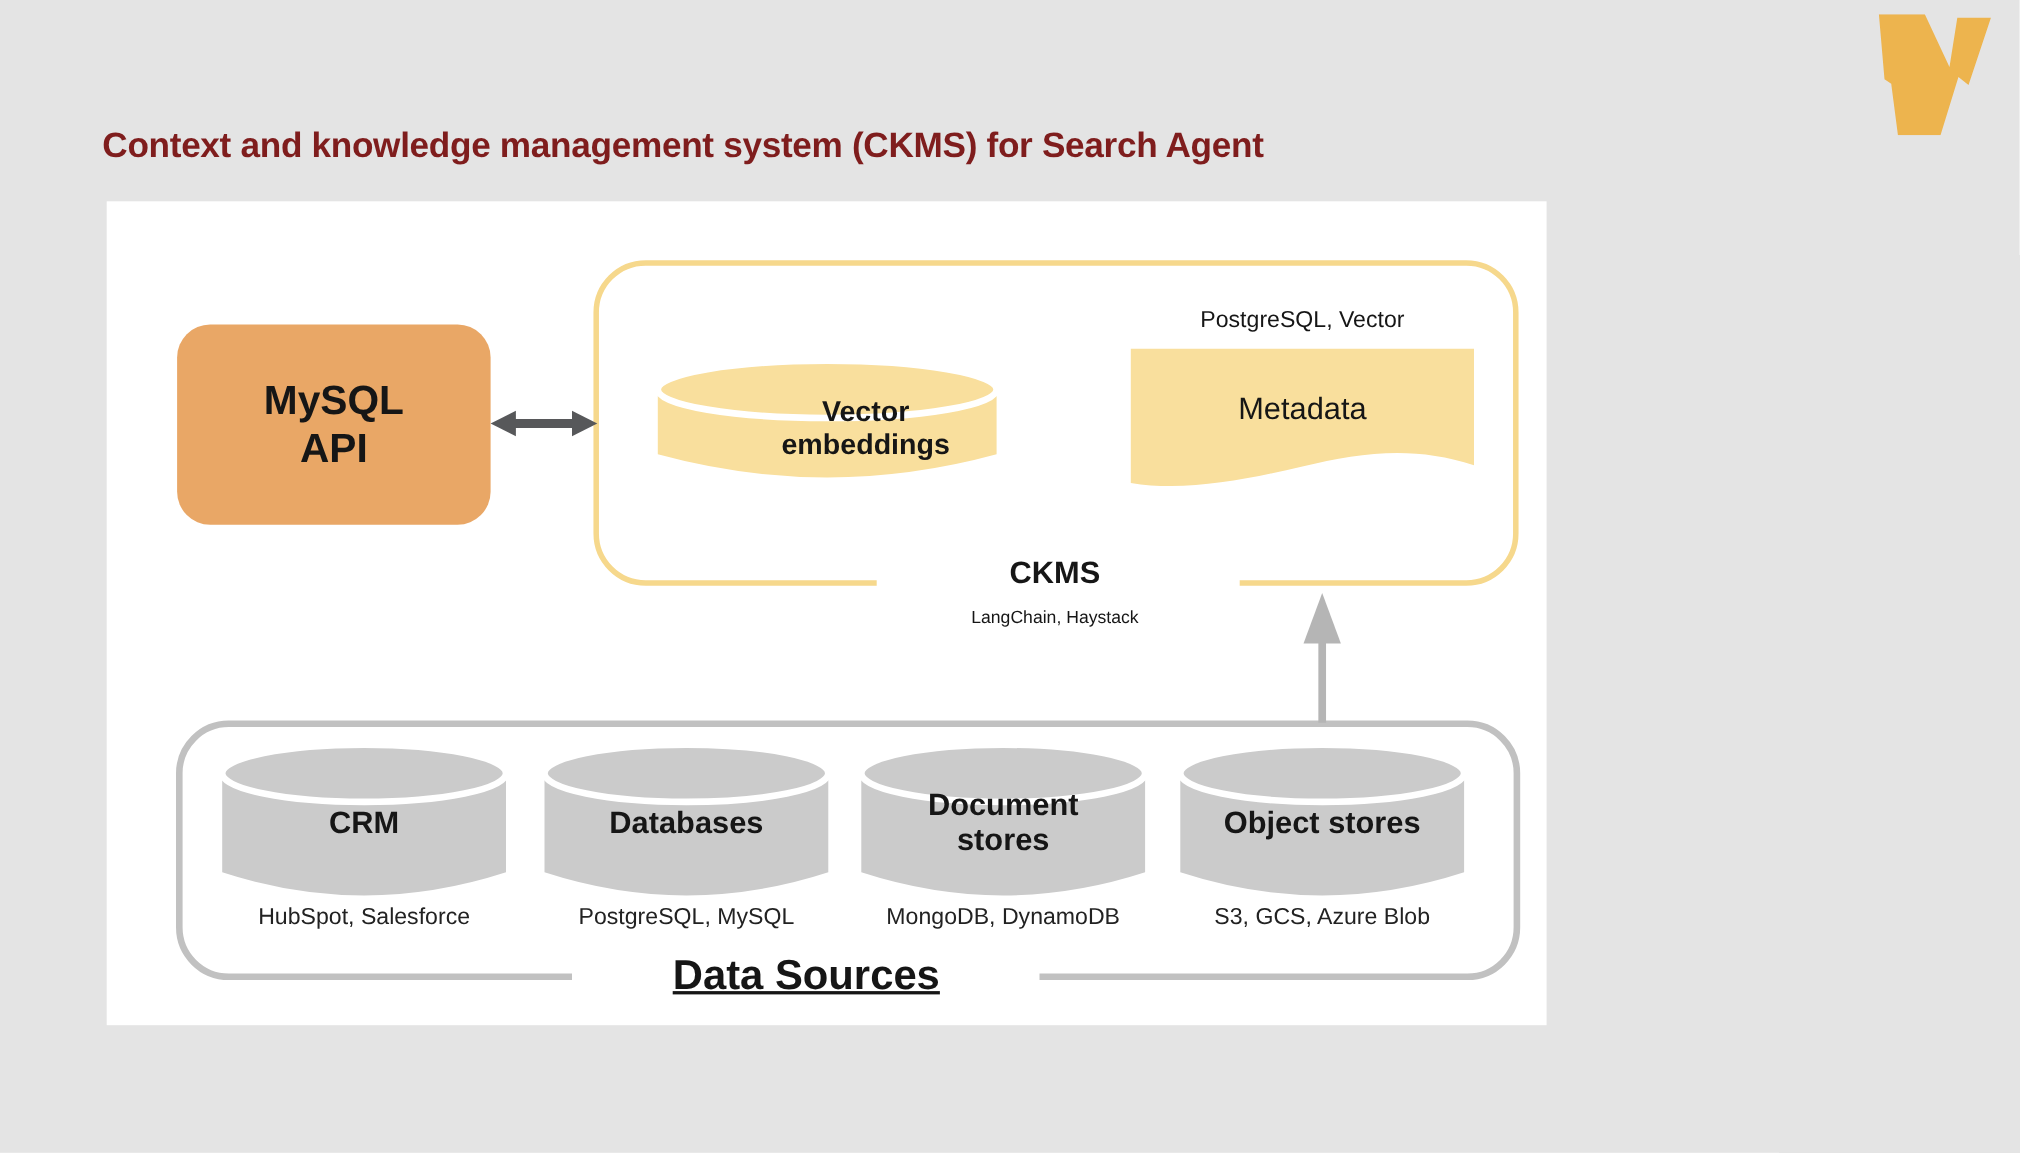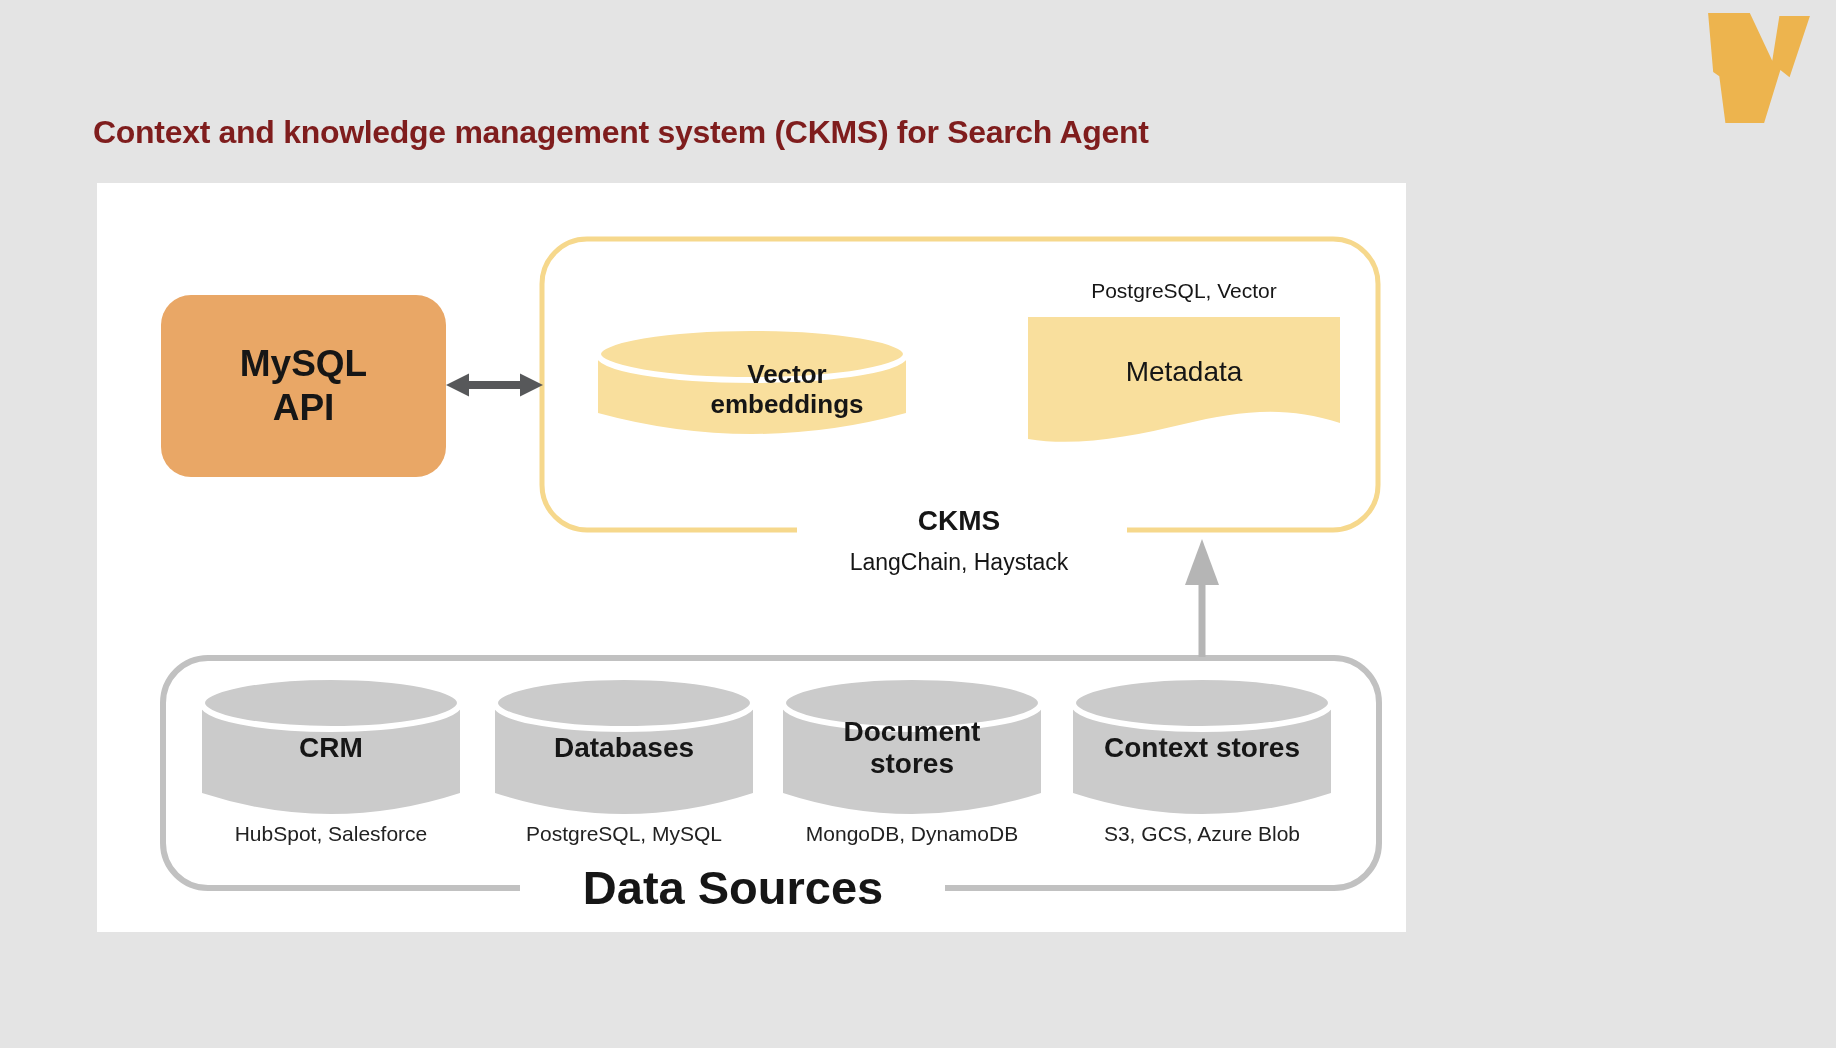--- a/index.html
+++ b/index.html
@@ -32,22 +32,22 @@
   .lbl{position:absolute;display:flex;align-items:center;justify-content:center;
        text-align:center;white-space:pre-line;color:var(--ink);}
   .agent-lbl{left:64px;top:150px;width:285px;height:105px;
              font-size:37px;font-weight:700;line-height:1.18;}
   .vec-lbl{left:501px;top:176px;width:308px;height:62px;
            font-size:26px;font-weight:700;line-height:1.15;margin-left:35px;}
   .pine-lbl{left:501px;top:262px;width:308px;height:26px;font-size:21px;}
   .meta-top-lbl{left:931px;top:95px;width:312px;height:26px;font-size:21px;}
   .meta-lbl{left:931px;top:172px;width:312px;height:34px;font-size:28px;font-weight:400;}
   .ckms-lbl{left:760px;top:315px;width:204px;height:46px;font-size:28px;font-weight:700;}
-  .lang-lbl{left:735px;top:366px;width:254px;height:26px;font-size:23px;}
-  .ds-lbl{left:480px;top:681px;width:312px;height:46px;font-size:47px;font-weight:700;}
+  .lang-lbl{left:735px;top:366px;width:254px;height:26px;font-size:16px;}
+  .ds-lbl{left:480px;top:681px;width:312px;height:46px;font-size:38px;font-weight:700;text-decoration:underline;}
   .cyl-lbl{top:532px;width:258px;height:66px;font-size:28px;font-weight:700;line-height:1.15;}
   .cyl-sub{top:638px;width:258px;height:26px;font-size:21px;color:var(--sub-ink);}
   .c0{left:105px;} .c1{left:398px;} .c2{left:686px;} .c3{left:976px;}
 </style>
 </head>
 <body>
 
 <div class="page-title">Context and knowledge management system (CKMS) for Search Agent</div>
 
 <svg class="logo" viewBox="29 15 101 108" xmlns="http://www.w3.org/2000/svg">
@@ -111,21 +111,21 @@
   <div class="lbl meta-top-lbl">PostgreSQL, Vector</div>
   <div class="lbl meta-lbl">Metadata</div>
 
   <div class="lbl ckms-lbl">CKMS</div>
   <div class="lbl lang-lbl">LangChain, Haystack</div>
 
   <div class="lbl cyl-lbl c0">CRM</div>
   <div class="lbl cyl-lbl c1">Databases</div>
   <div class="lbl cyl-lbl c2">Document
 stores</div>
-  <div class="lbl cyl-lbl c3">Context stores</div>
+  <div class="lbl cyl-lbl c3">Object stores</div>
 
   <div class="lbl cyl-sub c0">HubSpot, Salesforce</div>
   <div class="lbl cyl-sub c1">PostgreSQL, MySQL</div>
   <div class="lbl cyl-sub c2">MongoDB, DynamoDB</div>
   <div class="lbl cyl-sub c3">S3, GCS, Azure Blob</div>
 
   <div class="lbl ds-lbl">Data Sources</div>
 </div>
 
 </body></html>

